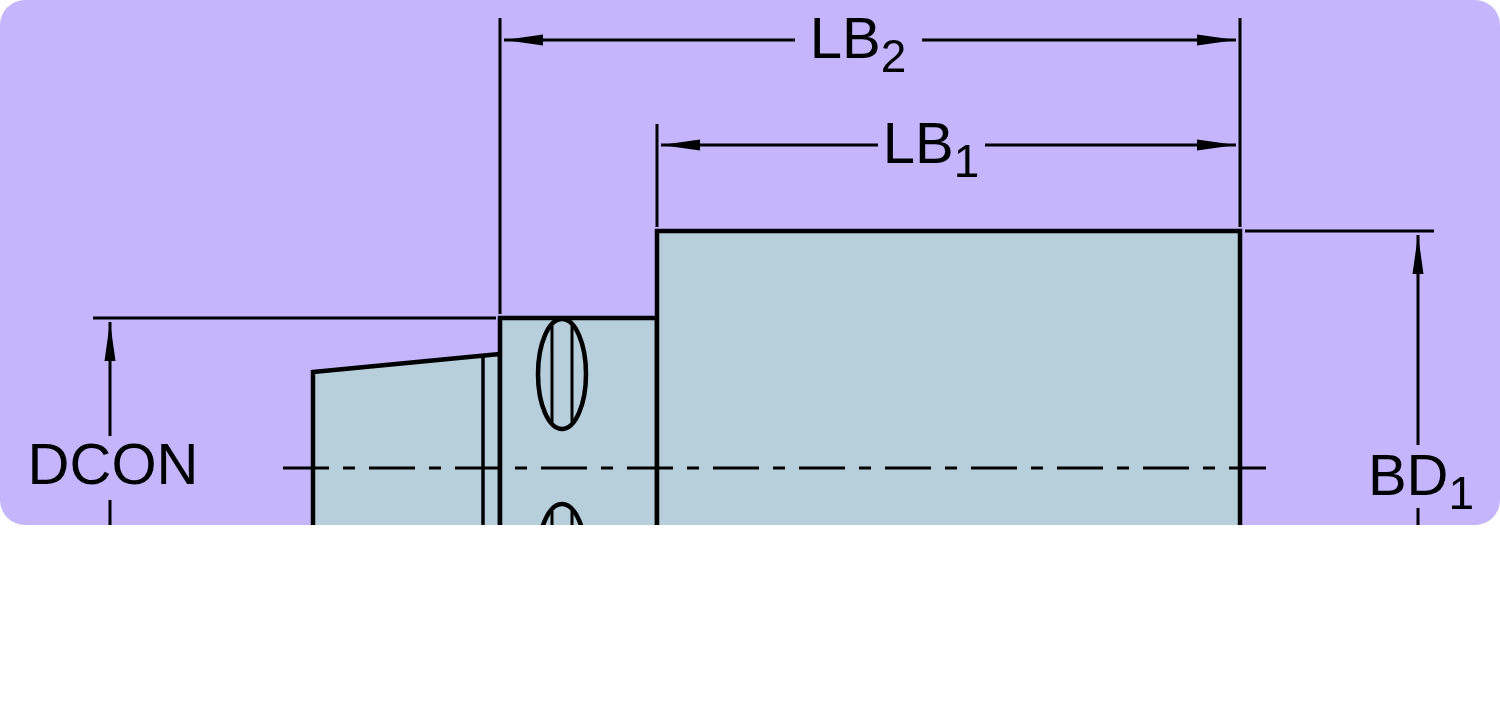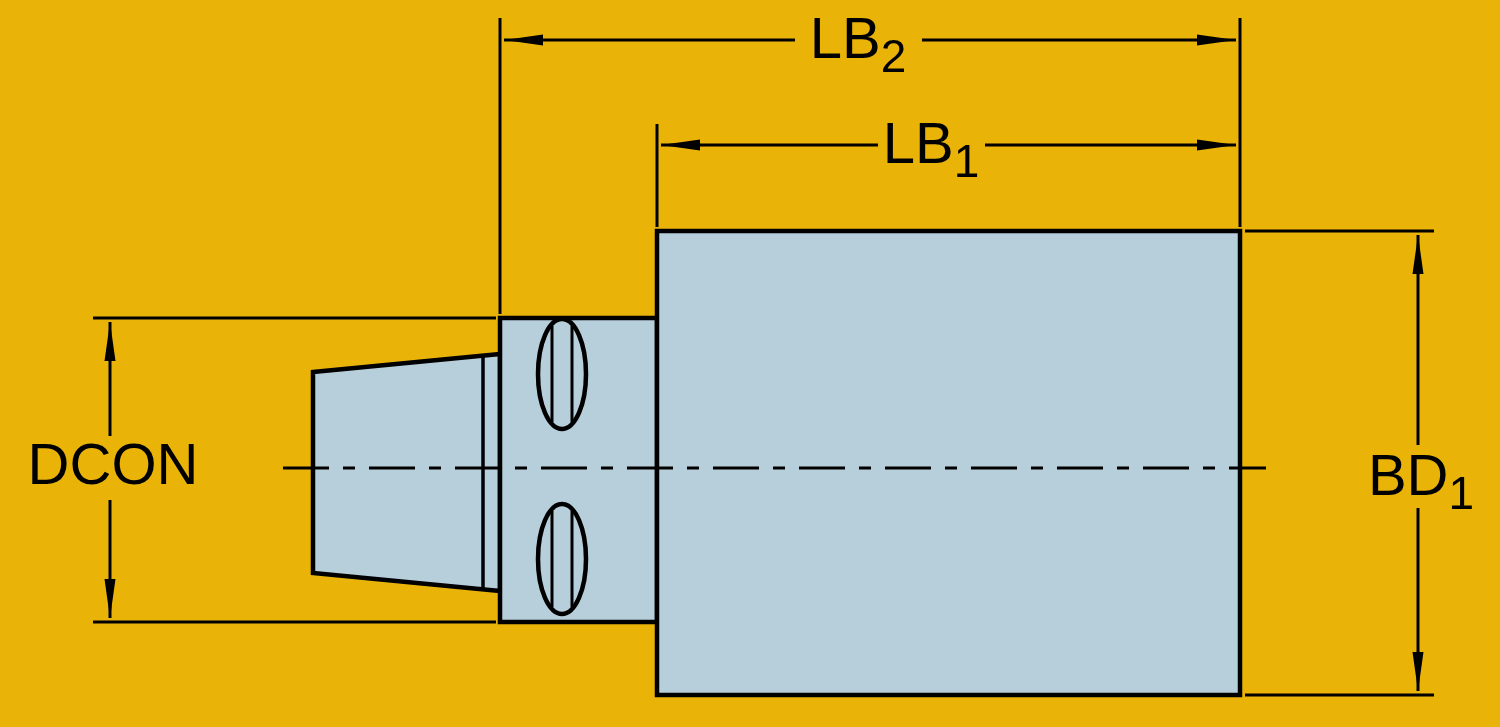--- a/index.html
+++ b/index.html
@@ -3,23 +3,24 @@
 <meta charset="utf-8">
 <style>
   html, body {
     margin: 0;
     padding: 0;
     background: #ffffff;
   }
   .stage {
     position: relative;
     width: 1500px;
-    height: 727px;
-    background: #eab308;
+    height: 525px;
+    background: #c4b5fd;
     overflow: hidden;
+    border-radius: 25px;
   }
   svg text {
     font-family: "Liberation Sans", sans-serif;
     fill: #000000;
   }
   .dim-label { font-size: 58px; }
   .dim-sub   { font-size: 46px; }
 </style>
 </head>
 <body>

